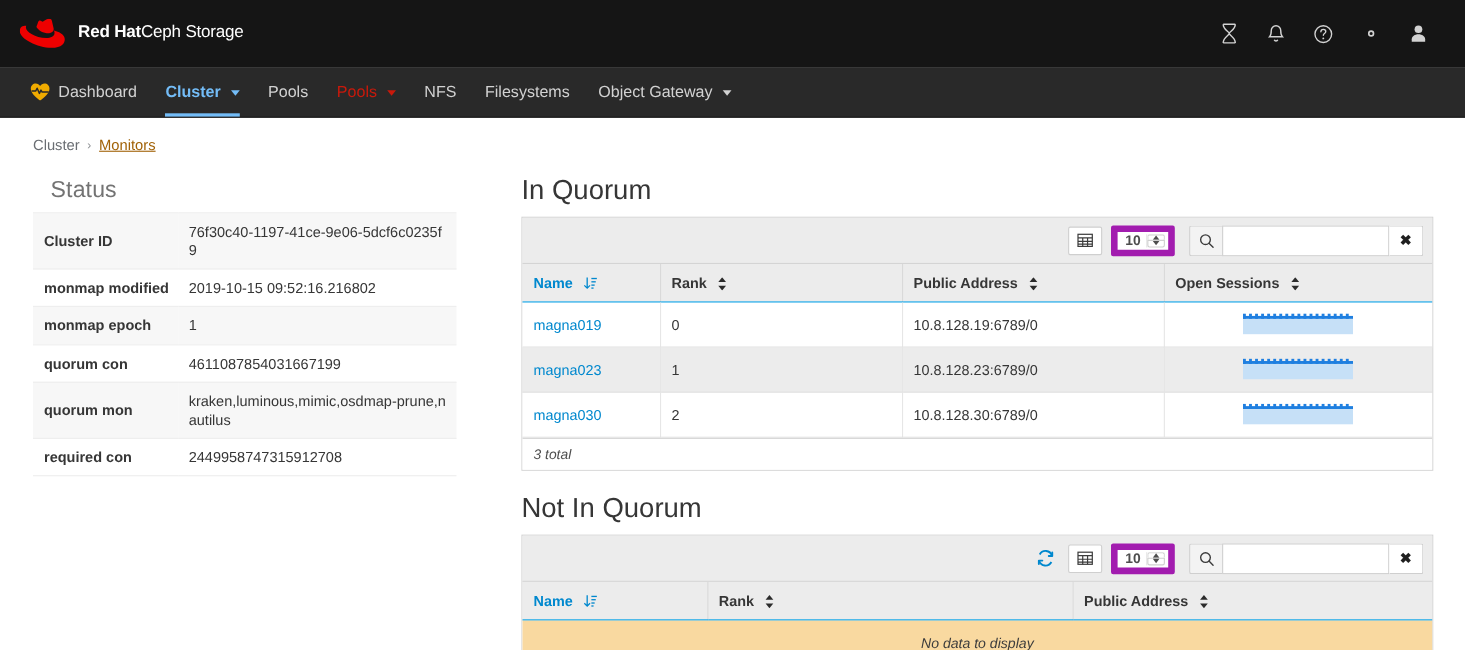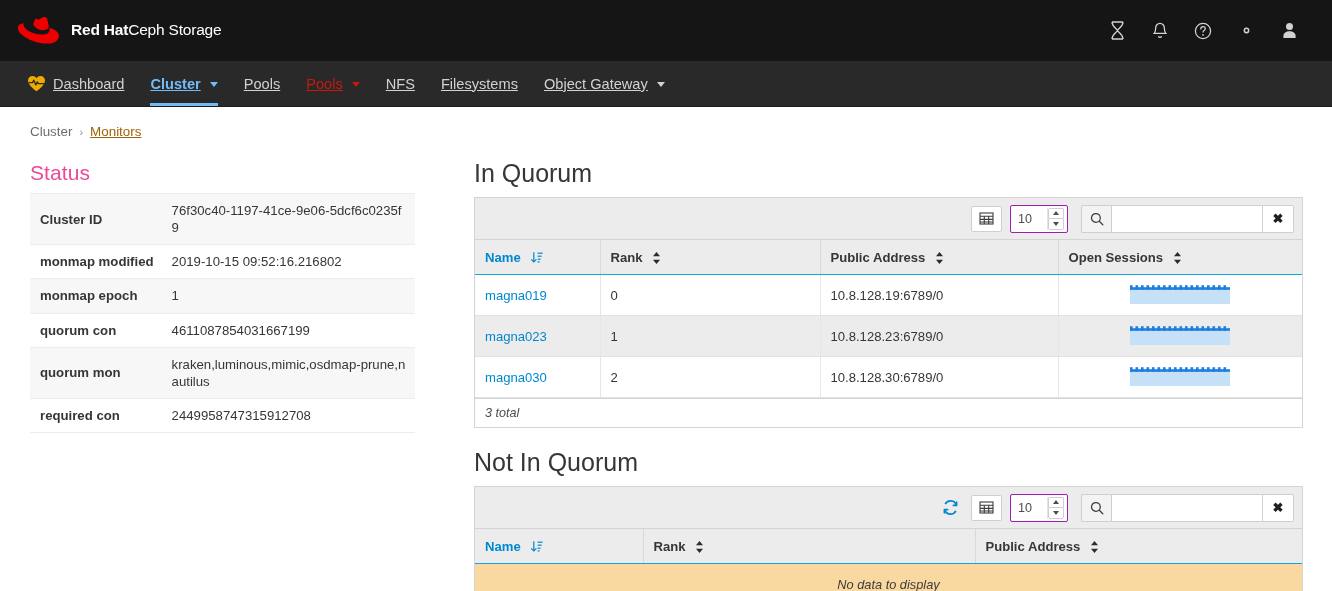--- a/index.html
+++ b/index.html
@@ -58,21 +58,20 @@
   .nav-item {
     display: flex;
     align-items: center;
     gap: 7px;
     padding: 0 13px;
     font-size: 14.6px;
     color: #d2d2d2;
     cursor: pointer;
     position: relative;
     white-space: nowrap;
-    text-decoration: underline;
   }
   .nav-item.active { color: #73bcf7; font-weight: bold; }
   .nav-item.danger { color: #c9190b; }
   .nav-item.active::after {
     content: "";
     position: absolute;
     left: 13px; right: 13px; bottom: 0;
     height: 3px;
     background: #73bcf7;
   }
@@ -101,22 +100,22 @@
   .breadcrumb .sep { color: #8a8d90; font-size: 11px; }
   .breadcrumb .crumb-cur { color: #a16207; text-decoration: underline; }
 
   .cols { display: flex; padding-left: 30px; padding-top: 12px; }
 
   
   .status-col { width: 415px; flex: 0 0 415px; }
   .sec-title {
     font-size: 21px;
     font-weight: normal;
-    color: #ec4899;
-    margin: 10px 0 8px 0;
+    color: #737373;
+    margin: 10px 0 8px 16px;
     letter-spacing: 0.1px;
   }
   table.status-tbl {
     width: 385px;
     border-collapse: collapse;
     font-size: 13.2px;
     border-top: 1px solid #ededed;
   }
   table.status-tbl td {
     padding: 8px 8px 8px 10px;
@@ -162,26 +161,27 @@
     width: 26px; height: 26px;
     background: transparent;
     border: none;
     display: flex; align-items: center; justify-content: center;
     cursor: pointer;
     color: #0088ce;
   }
   .limit-group {
     display: flex;
     align-items: stretch;
-    border: 1px solid #a21caf;
+    border: 6px solid #a21caf;
     border-radius: 2px;
     background: #fff;
     height: 28px;
     width: 58px;
     overflow: hidden;
+    font-weight: bold;
   }
   .limit-val {
     flex: 1;
     display: flex; align-items: center;
     padding-left: 7px;
     font-size: 12.6px;
     color: #4d4d4d;
   }
   .spin {
     width: 17px;

